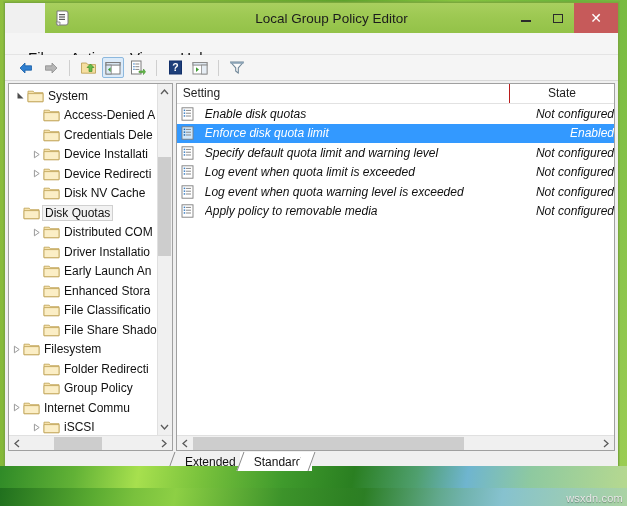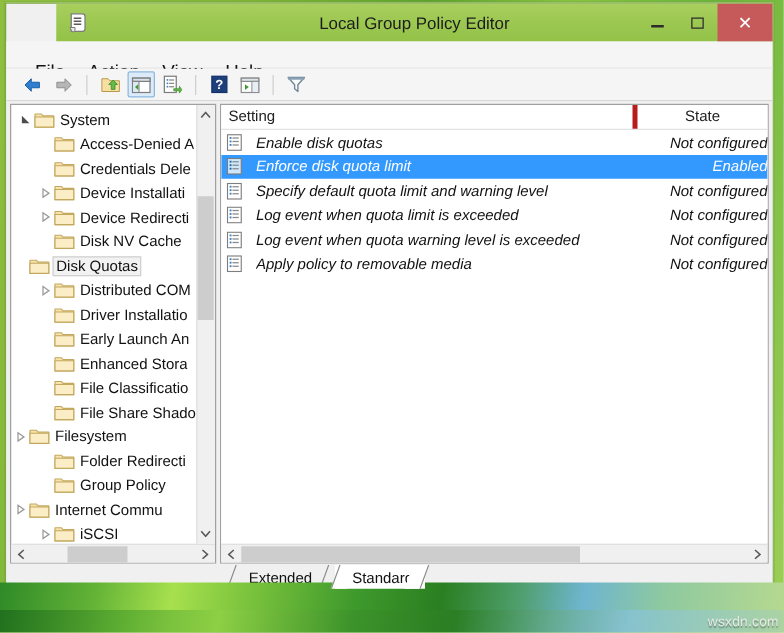--- a/index.html
+++ b/index.html
@@ -156,39 +156,38 @@
   .hs-arrow { width: 16px; height: 15px; display:flex; align-items:center; justify-content:center; color:#606060; font-size:9px;}
   .hs-track { flex: 1 1 auto; height: 15px; position: relative; }
   .hs-thumb { position: absolute; top: 1px; height: 13px; background: #cdcdcd; }
 
   
   .lv-header {
     flex: 0 0 20px; height: 20px; display: flex;
     background: #fff; border-bottom: 1px solid #e2e2e2;
     font-size: 12px; color: #222;
   }
-  .lv-col-setting { flex: 1 1 auto; padding: 2px 0 0 6px; border-right: 4px solid #b91c1c; }
+  .lv-col-setting { flex: 1 1 auto; padding: 2px 0 0 6px; border-right: 1px solid #b91c1c; }
   .lv-col-state { flex: 0 0 104px; padding: 2px 0 0 0; text-align: center; }
   .lv-body { flex: 1 1 auto; overflow: hidden; background: #fff; font-style: italic; }
   .lv-row {
     height: 19.5px; display: flex; align-items: center;
     font-size: 12px; color: #111;
   }
   .lv-row.selected { background: #3399ff; color: #fff; }
   .lv-icon { flex: 0 0 20px; width: 14px; height: 14px; margin: 0 4px 0 4px; }
   .lv-name { flex: 1 1 auto; white-space: nowrap; overflow: hidden; }
   .lv-state { flex: 0 0 104px; text-align: right; }
 
   
   .tabs {
     flex: 0 0 20px; height: 20px;
     display: flex; align-items: flex-end;
     padding-left: 0; position: relative;
     background: #f0f0f0;
-    gap: 14px;
   }
   .tab {
     position: relative; height: 19px;
     display: flex; align-items: center;
     padding: 0 10px 0 14px;
     font-size: 12px; color: #111;
     background: #f0f0f0;
     margin-right: -6px;
   }
   .tab::before {

